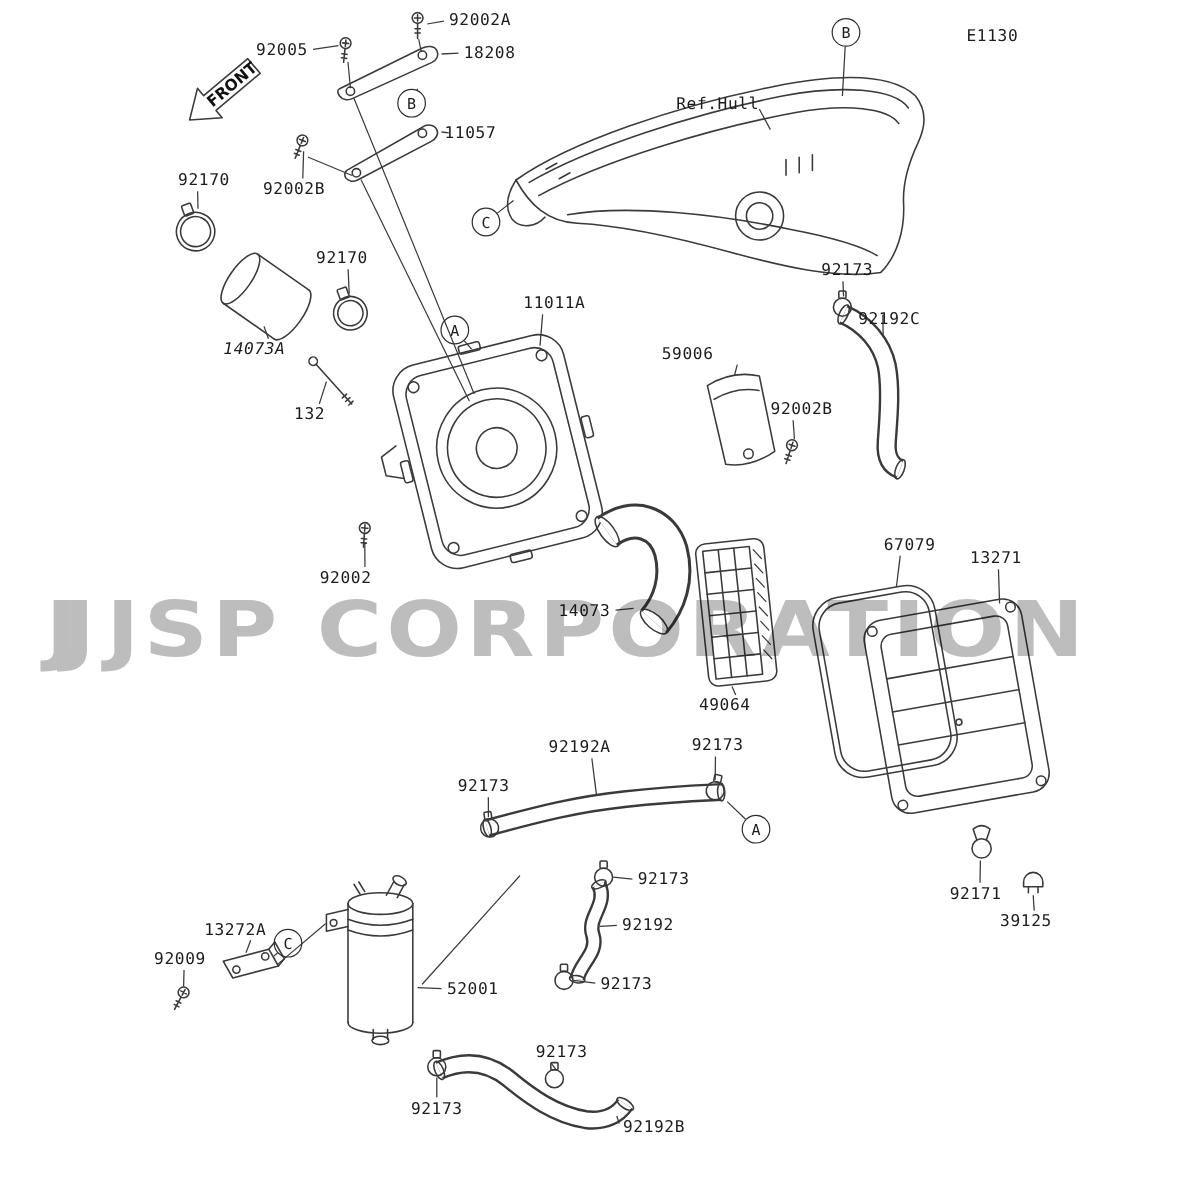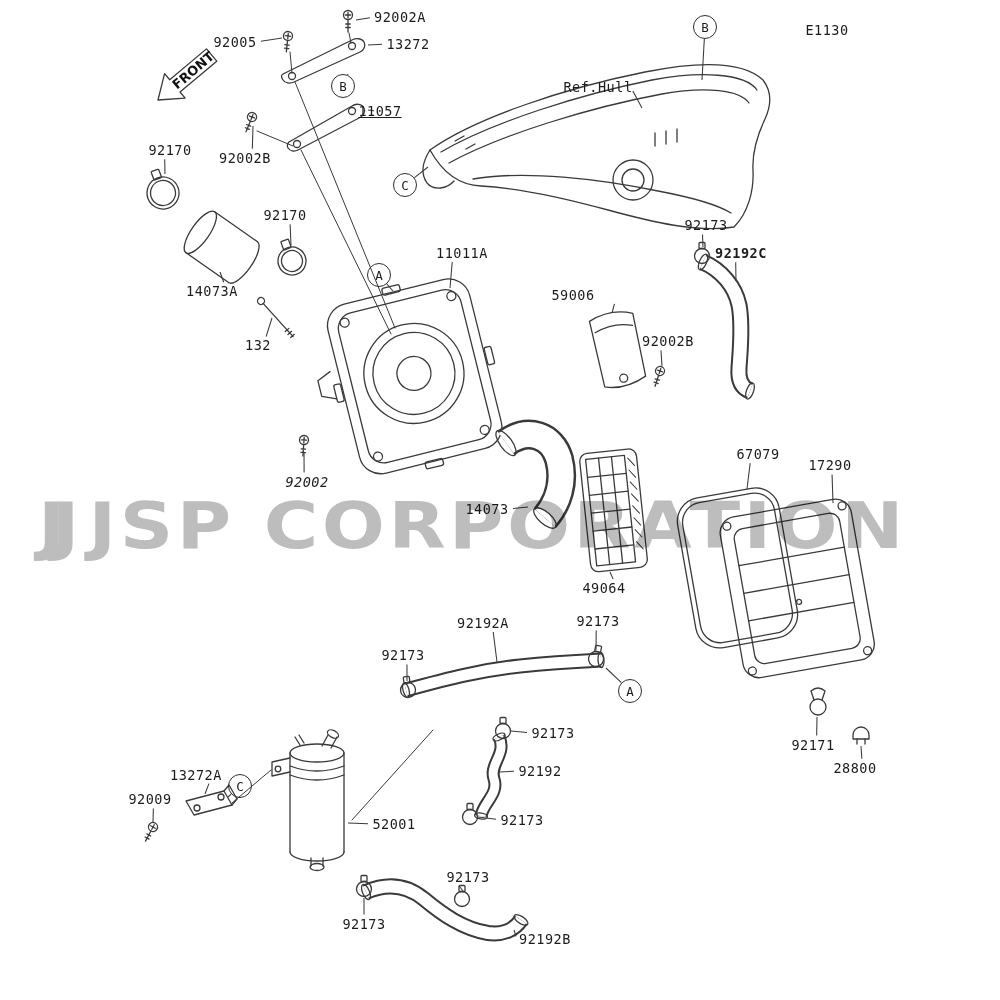--- a/index.html
+++ b/index.html
@@ -295,48 +295,48 @@
       <line x1="386.9020552944222" y1="284.03092033648255" x2="393" y2="291"></line>
       <line x1="621.3361415386149" y1="682.6971356411726" x2="606" y2="668"></line>
       <line x1="231.1541503175911" y1="794.1086955422081" x2="228" y2="797"></line>
     </svg>
 
   <div id="labels">
       <div class="part-label" style="left: 827px; top: 30px; text-align: right;">E1130</div>
       <div class="part-label" style="left: 598px; top: 87px;">Ref.Hull</div>
       <div class="part-label" style="left: 400px; top: 17px;">92002A</div>
       <div class="part-label" style="left: 235px; top: 42px;">92005</div>
-      <div class="part-label" style="left: 408px; top: 44px;">13272</div>
-      <div class="part-label" style="left: 380px; top: 111px; text-decoration: underline;">11057</div>
+      <div class="part-label" style="left: 408px; top: 44px;">18208</div>
+      <div class="part-label" style="left: 392px; top: 111px;">11057</div>
       <div class="part-label" style="left: 245px; top: 158px;">92002B</div>
       <div class="part-label" style="left: 170px; top: 150px;">92170</div>
       <div class="part-label" style="left: 285px; top: 215px;">92170</div>
-      <div class="part-label" style="left: 212px; top: 291px;">14073A</div>
+      <div class="part-label" style="left: 212px; top: 291px; font-style: italic;">14073A</div>
       <div class="part-label" style="left: 258px; top: 345px;">132</div>
       <div class="part-label" style="left: 462px; top: 253px;">11011A</div>
       <div class="part-label" style="left: 573px; top: 295px;">59006</div>
       <div class="part-label" style="left: 668px; top: 341px;">92002B</div>
       <div class="part-label" style="left: 706px; top: 225px;">92173</div>
-      <div class="part-label" style="left: 741px; top: 253px; font-weight: bold;">92192C</div>
-      <div class="part-label" style="left: 307px; top: 482px; font-style: italic;">92002</div>
+      <div class="part-label" style="left: 741px; top: 266px;">92192C</div>
+      <div class="part-label" style="left: 288px; top: 482px;">92002</div>
       <div class="part-label" style="left: 487px; top: 509px;">14073</div>
       <div class="part-label" style="left: 604px; top: 588px;">49064</div>
       <div class="part-label" style="left: 758px; top: 454px;">67079</div>
-      <div class="part-label" style="left: 830px; top: 465px;">17290</div>
+      <div class="part-label" style="left: 830px; top: 465px;">13271</div>
       <div class="part-label" style="left: 483px; top: 623px;">92192A</div>
       <div class="part-label" style="left: 598px; top: 621px;">92173</div>
       <div class="part-label" style="left: 403px; top: 655px;">92173</div>
       <div class="part-label" style="left: 553px; top: 733px;">92173</div>
       <div class="part-label" style="left: 540px; top: 771px; text-align: center;">92192</div>
       <div class="part-label" style="left: 522px; top: 820px;">92173</div>
       <div class="part-label" style="left: 196px; top: 775px;">13272A</div>
       <div class="part-label" style="left: 150px; top: 799px; text-align: right;">92009</div>
       <div class="part-label" style="left: 394px; top: 824px;">52001</div>
       <div class="part-label" style="left: 813px; top: 745px;">92171</div>
-      <div class="part-label" style="left: 855px; top: 768px;">28800</div>
+      <div class="part-label" style="left: 855px; top: 768px;">39125</div>
       <div class="part-label" style="left: 468px; top: 877px;">92173</div>
       <div class="part-label" style="left: 364px; top: 924px;">92173</div>
       <div class="part-label" style="left: 545px; top: 939px;">92192B</div>
       <div class="callout" style="left: 705px; top: 27px;">B</div>
       <div class="callout" style="left: 343px; top: 86px;">B</div>
       <div class="callout" style="left: 405px; top: 185px;">C</div>
       <div class="callout" style="left: 379px; top: 275px;">A</div>
       <div class="callout" style="left: 630px; top: 691px;">A</div>
       <div class="callout" style="left: 240px; top: 786px;">C</div>
     </div>

